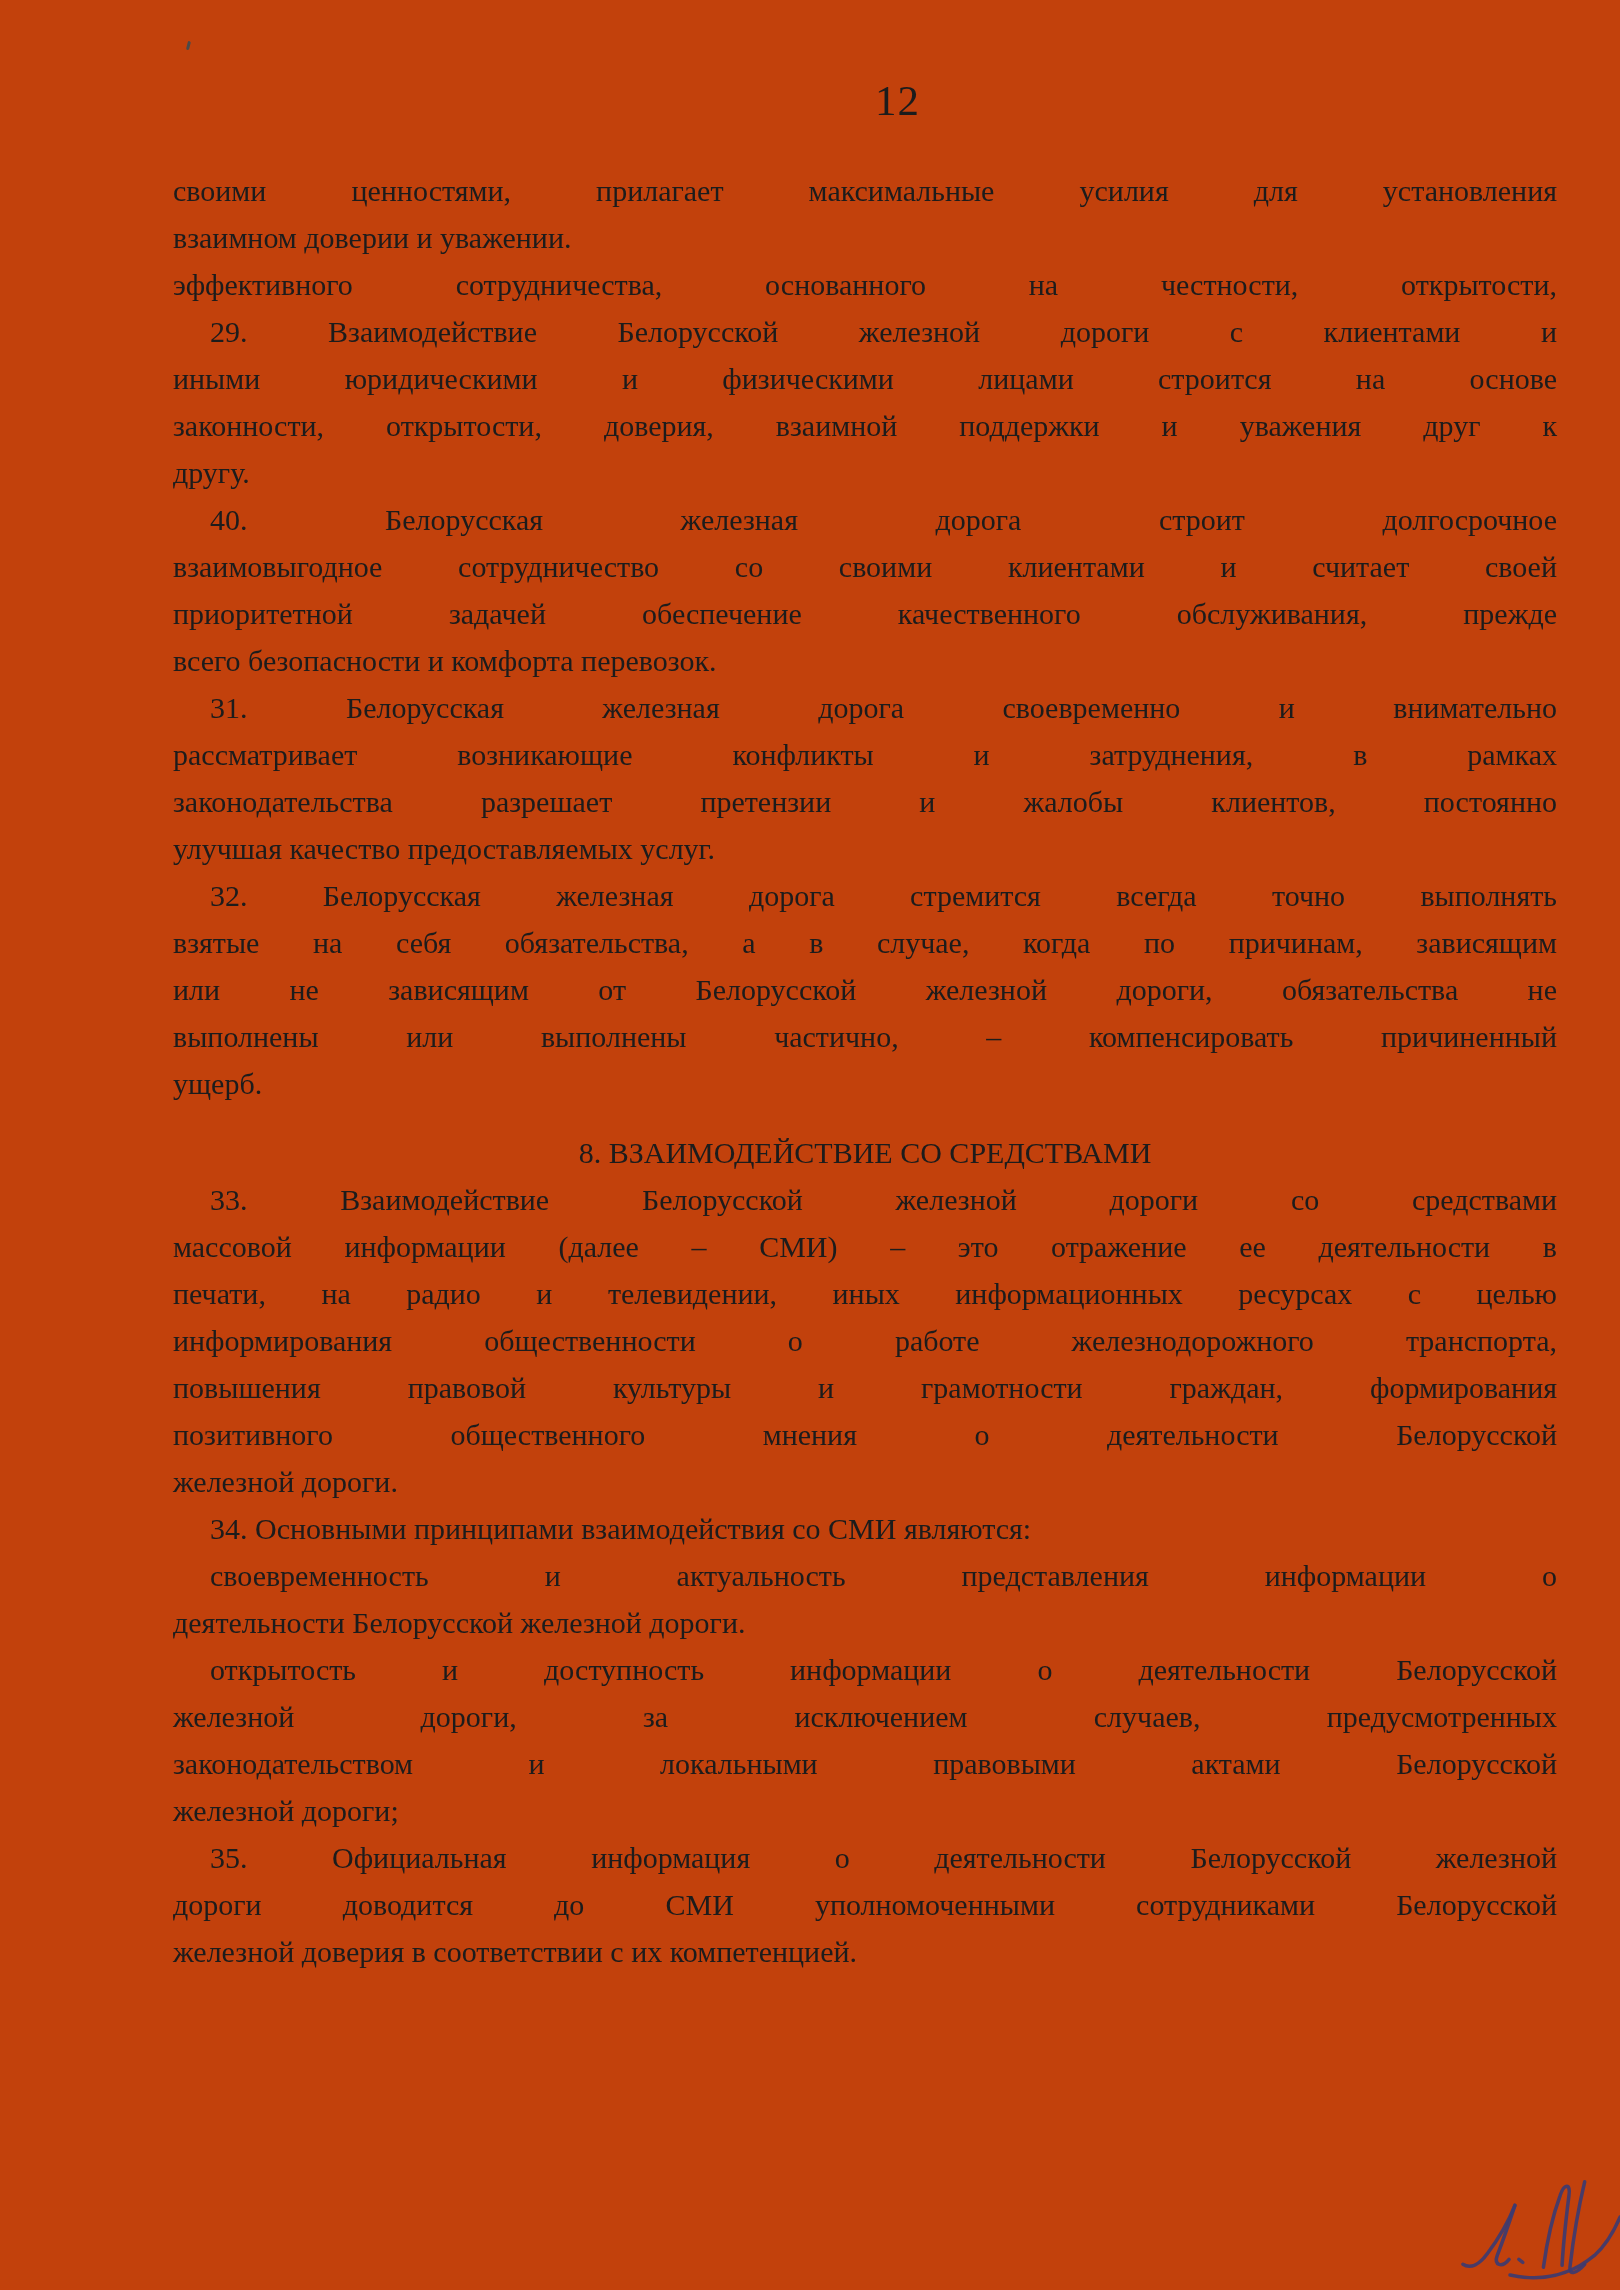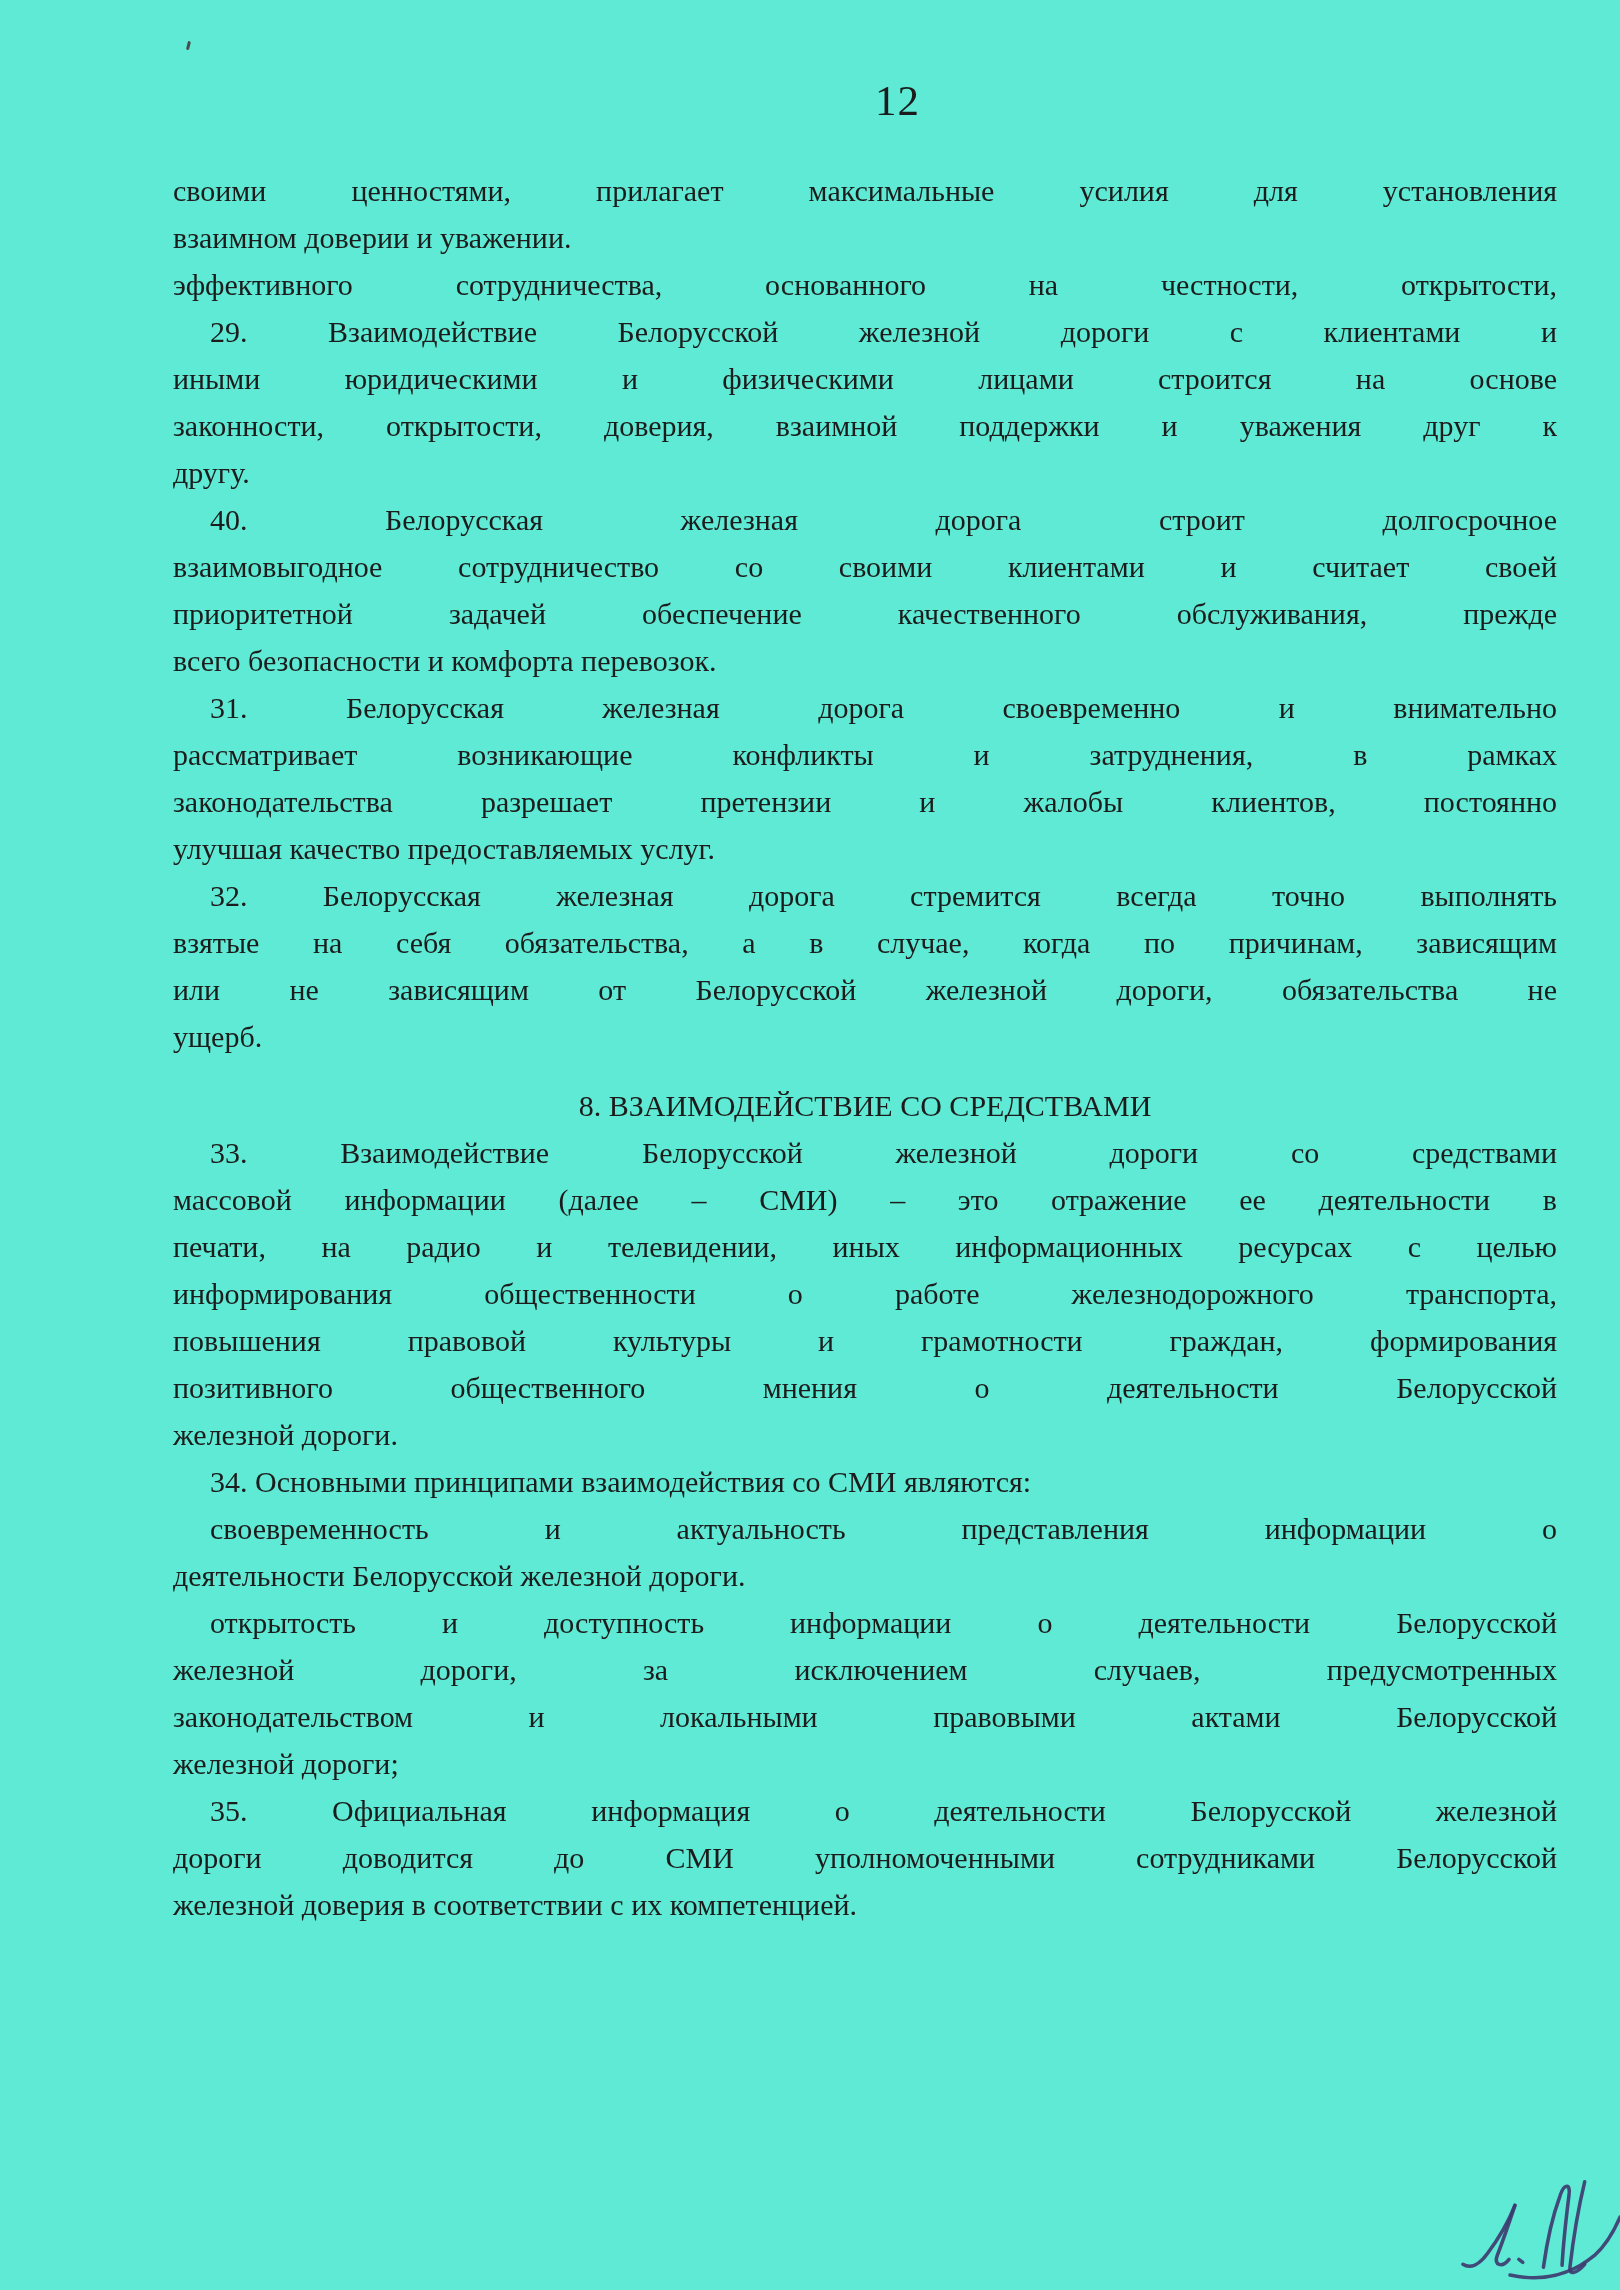--- a/index.html
+++ b/index.html
@@ -1,20 +1,20 @@
 <!DOCTYPE html>
 <html><head>
 <meta charset="utf-8">
 <style>
   html,body { margin:0; padding:0; background:#e8e8e8; }
   .page {
     position:relative;
     width:1620px; height:2291px;
     margin:0 auto;
-    background:#5eead4;
+    background:#c2410c;
     overflow:hidden;
     font-family:"Liberation Serif", serif;
     color:#1c1c1c;
   }
   .pagenum {
     position:absolute;
     top:76px; left:875px;
     font-size:43px;
     letter-spacing:1px;
   }
@@ -95,20 +95,21 @@
       <div class="line ind">31. Белорусская железная дорога своевременно и внимательно</div>
       <div class="line">рассматривает возникающие конфликты и затруднения, в рамках</div>
       <div class="line">законодательства разрешает претензии и жалобы клиентов, постоянно</div>
       <div class="line last">улучшая качество предоставляемых услуг.</div>
     </div>
 
     <div class="para">
       <div class="line ind">32. Белорусская железная дорога стремится всегда точно выполнять</div>
       <div class="line">взятые на себя обязательства, а в случае, когда по причинам, зависящим</div>
       <div class="line">или не зависящим от Белорусской железной дороги, обязательства не</div>
+      <div class="line">выполнены или выполнены частично, – компенсировать причиненный</div>
       <div class="line last">ущерб.</div>
     </div>
 
     <div class="heading">
       <div class="hline">8. ВЗАИМОДЕЙСТВИЕ СО СРЕДСТВАМИ</div>
     </div>
 
     <div class="para">
       <div class="line ind">33. Взаимодействие Белорусской железной дороги со средствами</div>
       <div class="line">массовой информации (далее – СМИ) – это отражение ее деятельности в</div>

